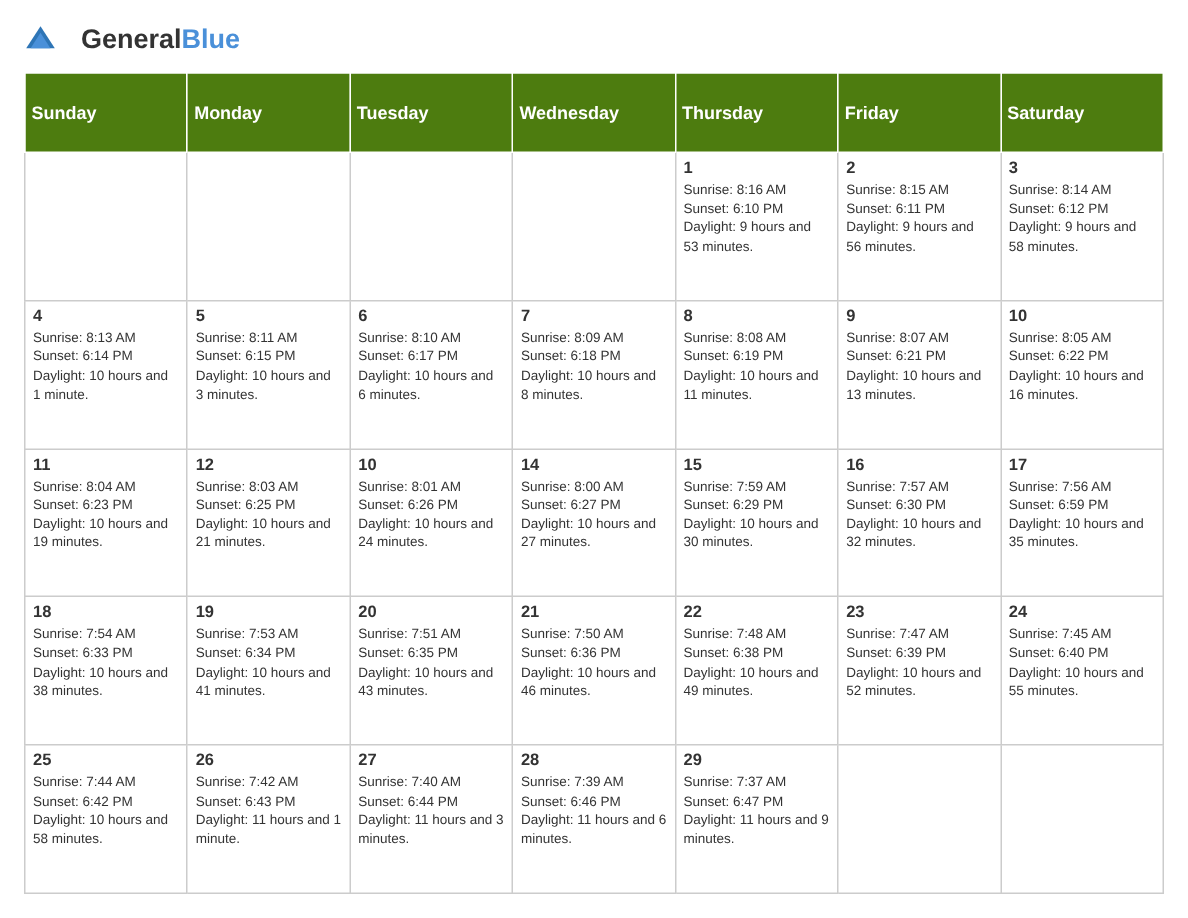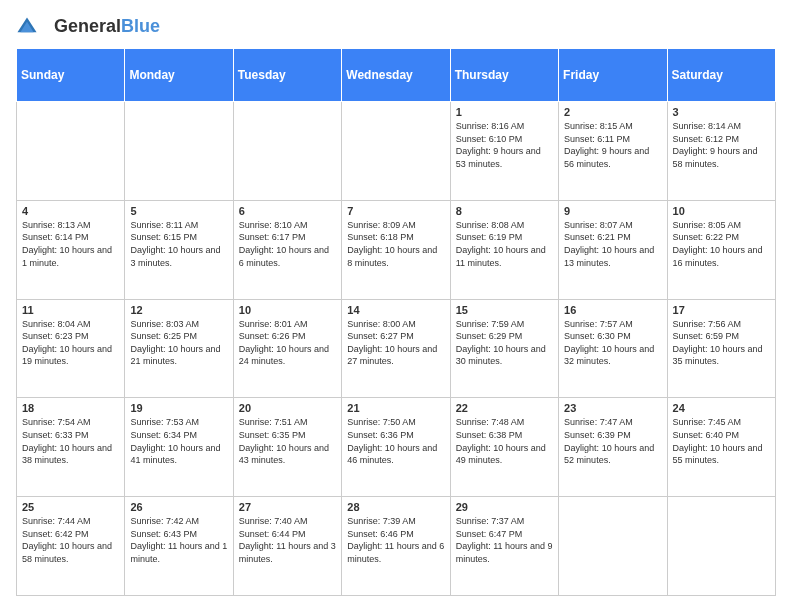--- a/index.html
+++ b/index.html
@@ -44,21 +44,21 @@
       font-size: 14px;
       color: #555;
     }
     .calendar {
       flex: 1;
       border-collapse: collapse;
       width: 100%;
       table-layout: fixed;
     }
     .calendar th {
-      background-color: #3b82f6;
+      background-color: #4d7c0f;
       color: #fff;
       font-size: 12px;
       font-weight: bold;
       padding: 19px 4px;
       text-align: left;
       border: 1px solid #fff;
     }
     .calendar td {
       border: 1px solid #ccc;
       vertical-align: top;

